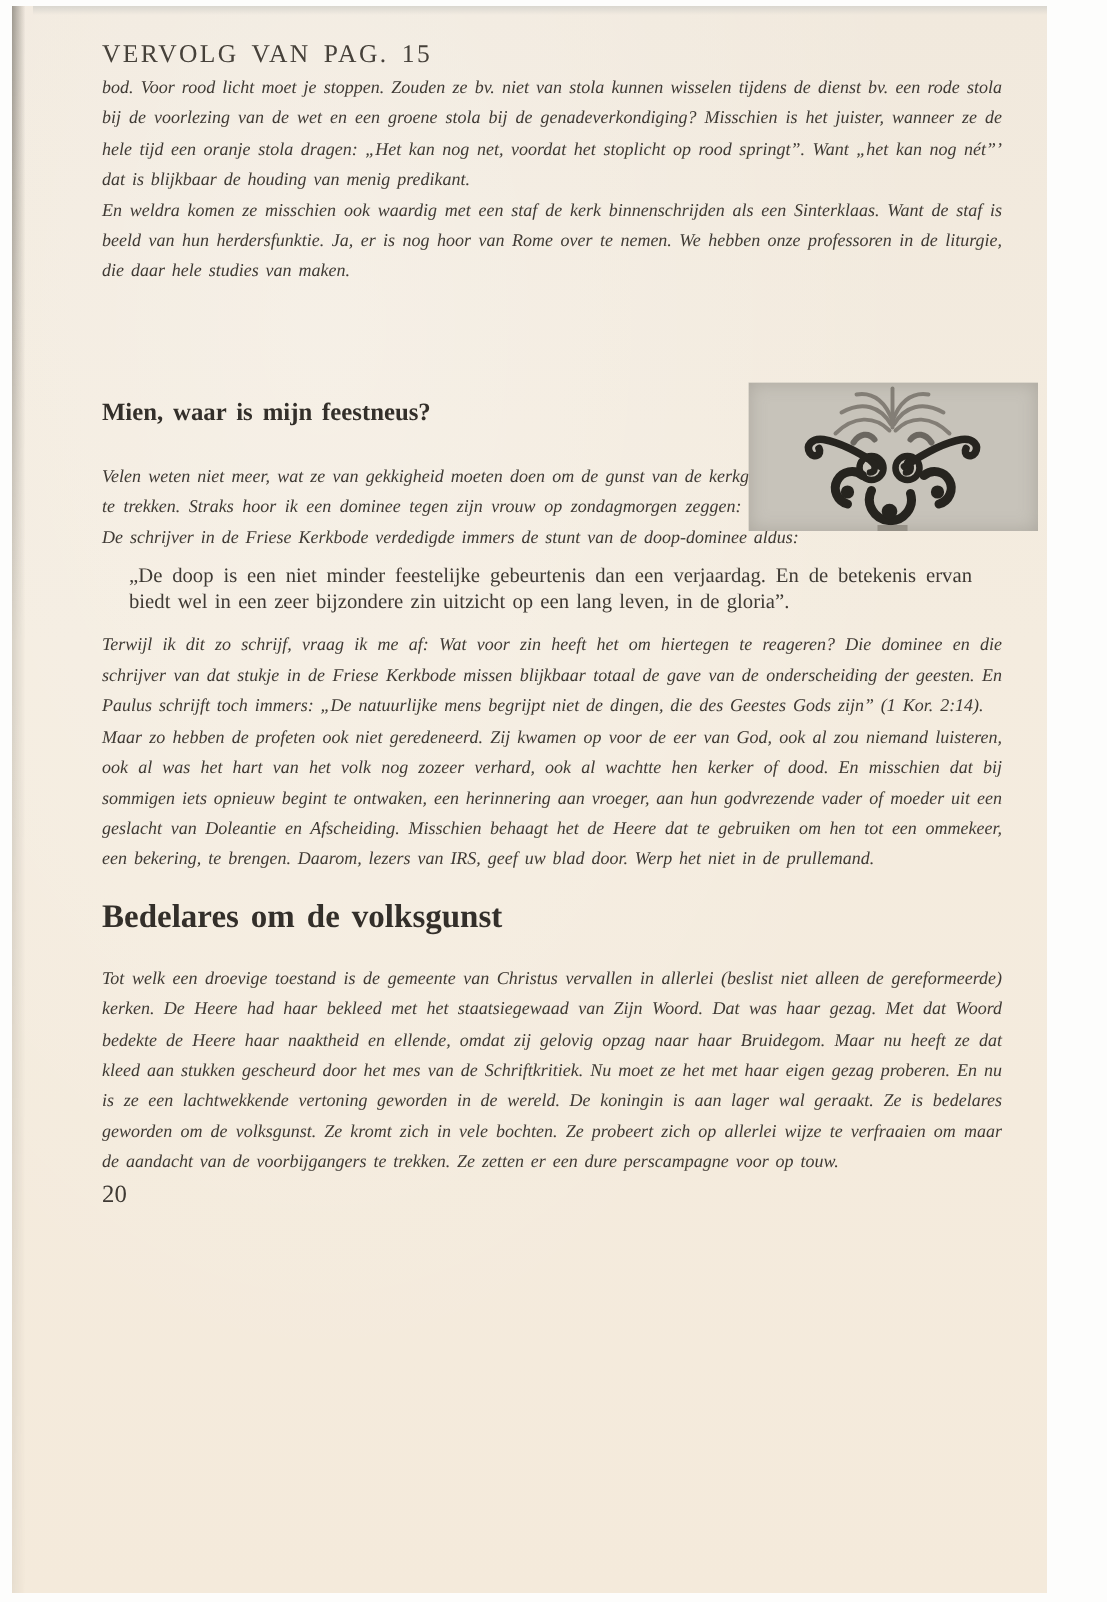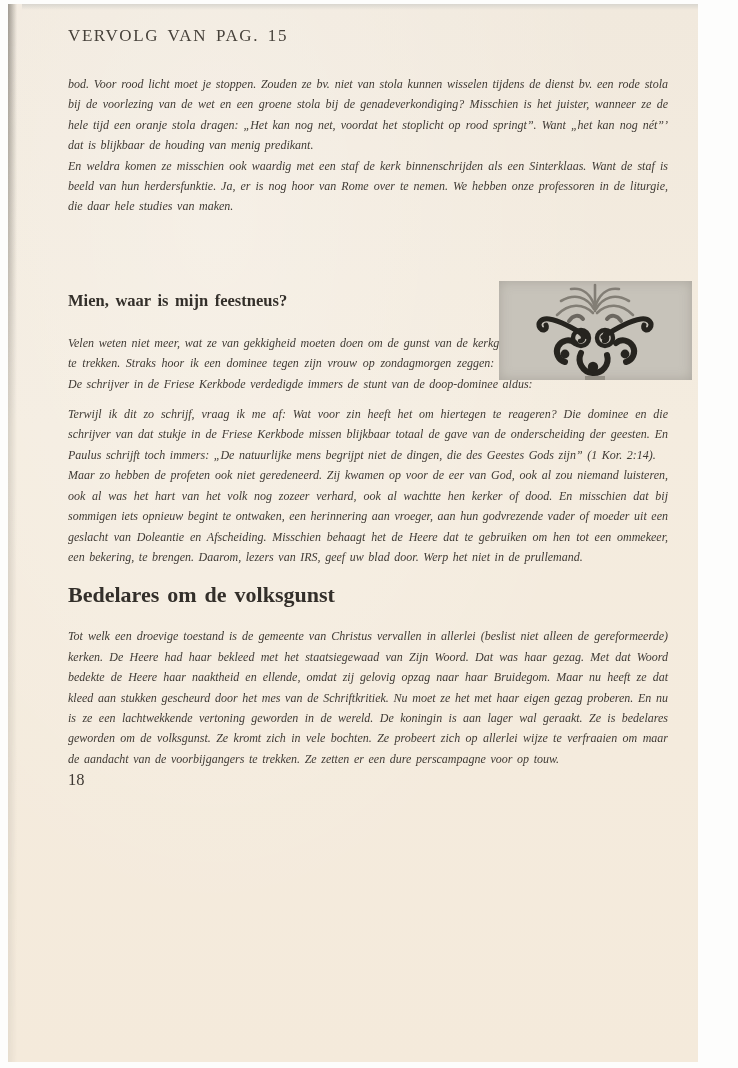--- a/index.html
+++ b/index.html
@@ -41,21 +41,21 @@
   }
   .content {
     position: relative;
     padding: 22px 30px 0 60px;
   }
   .cont-header {
     font-size: 17px;
     letter-spacing: 1.6px;
     word-spacing: 3px;
     color: #46413a;
-    margin: 0 0 28px 0;
+    margin: 0 0 2px 0;
   }
   p.body {
     margin: 0;
     font-size: 12px;
     line-height: 20.4px;
     text-align: justify;
     word-spacing: 1.6px;
     font-style: italic;
   }
   .sect-head-wrap { position: relative; }
@@ -157,25 +157,26 @@
 
           <rect x="86" y="95" width="20" height="4" fill="#8b867c" opacity="0.8"></rect>
         </svg>
       </div>
 
       <h3 class="sect-heading">Mien, waar is mijn feestneus?</h3>
     </div>
 
     <p class="body after-heading">Velen weten niet meer, wat ze van gekkigheid moeten doen om de gunst van de kerkgangers te winnen en om de jeugd te trekken. Straks hoor ik een dominee tegen zijn vrouw op zondagmorgen zeggen: „Mien, waar is m’n feestneus?”. De schrijver in de Friese Kerkbode verdedigde immers de stunt van de doop-dominee aldus:</p>
 
+    <div class="block-quote">„De doop is een niet minder feestelijke gebeurtenis dan een verjaardag. En de betekenis ervan biedt wel in een zeer bijzondere zin uitzicht op een lang leven, in de gloria”.</div>
 
     <p class="body after-quote">Terwijl ik dit zo schrijf, vraag ik me af: Wat voor zin heeft het om hiertegen te reageren? Die dominee en die schrijver van dat stukje in de Friese Kerkbode missen blijkbaar totaal de gave van de onderscheiding der geesten. En Paulus schrijft toch immers: „De natuurlijke mens begrijpt niet de dingen, die des Geestes Gods zijn” (1 Kor. 2:14).</p>
 
     <p class="body">Maar zo hebben de profeten ook niet geredeneerd. Zij kwamen op voor de eer van God, ook al zou niemand luisteren, ook al was het hart van het volk nog zozeer verhard, ook al wachtte hen kerker of dood. En misschien dat bij sommigen iets opnieuw begint te ontwaken, een herinnering aan vroeger, aan hun godvrezende vader of moeder uit een geslacht van Doleantie en Afscheiding. Misschien behaagt het de Heere dat te gebruiken om hen tot een ommekeer, een bekering, te brengen. Daarom, lezers van IRS, geef uw blad door. Werp het niet in de prullemand.</p>
 
     <h3 class="sect-heading-2">Bedelares om de volksgunst</h3>
 
     <p class="body after-heading" style="margin-top:18px">Tot welk een droevige toestand is de gemeente van Christus vervallen in allerlei (beslist niet alleen de gereformeerde) kerken. De Heere had haar bekleed met het staatsiegewaad van Zijn Woord. Dat was haar gezag. Met dat Woord bedekte de Heere haar naaktheid en ellende, omdat zij gelovig opzag naar haar Bruidegom. Maar nu heeft ze dat kleed aan stukken gescheurd door het mes van de Schriftkritiek. Nu moet ze het met haar eigen gezag proberen. En nu is ze een lachtwekkende vertoning geworden in de wereld. De koningin is aan lager wal geraakt. Ze is bedelares geworden om de volksgunst. Ze kromt zich in vele bochten. Ze probeert zich op allerlei wijze te verfraaien om maar de aandacht van de voorbijgangers te trekken. Ze zetten er een dure perscampagne voor op touw.</p>
 
-    <div class="page-number">18</div>
+    <div class="page-number">20</div>
 
   </div>
 </div>
 
 </body></html>

